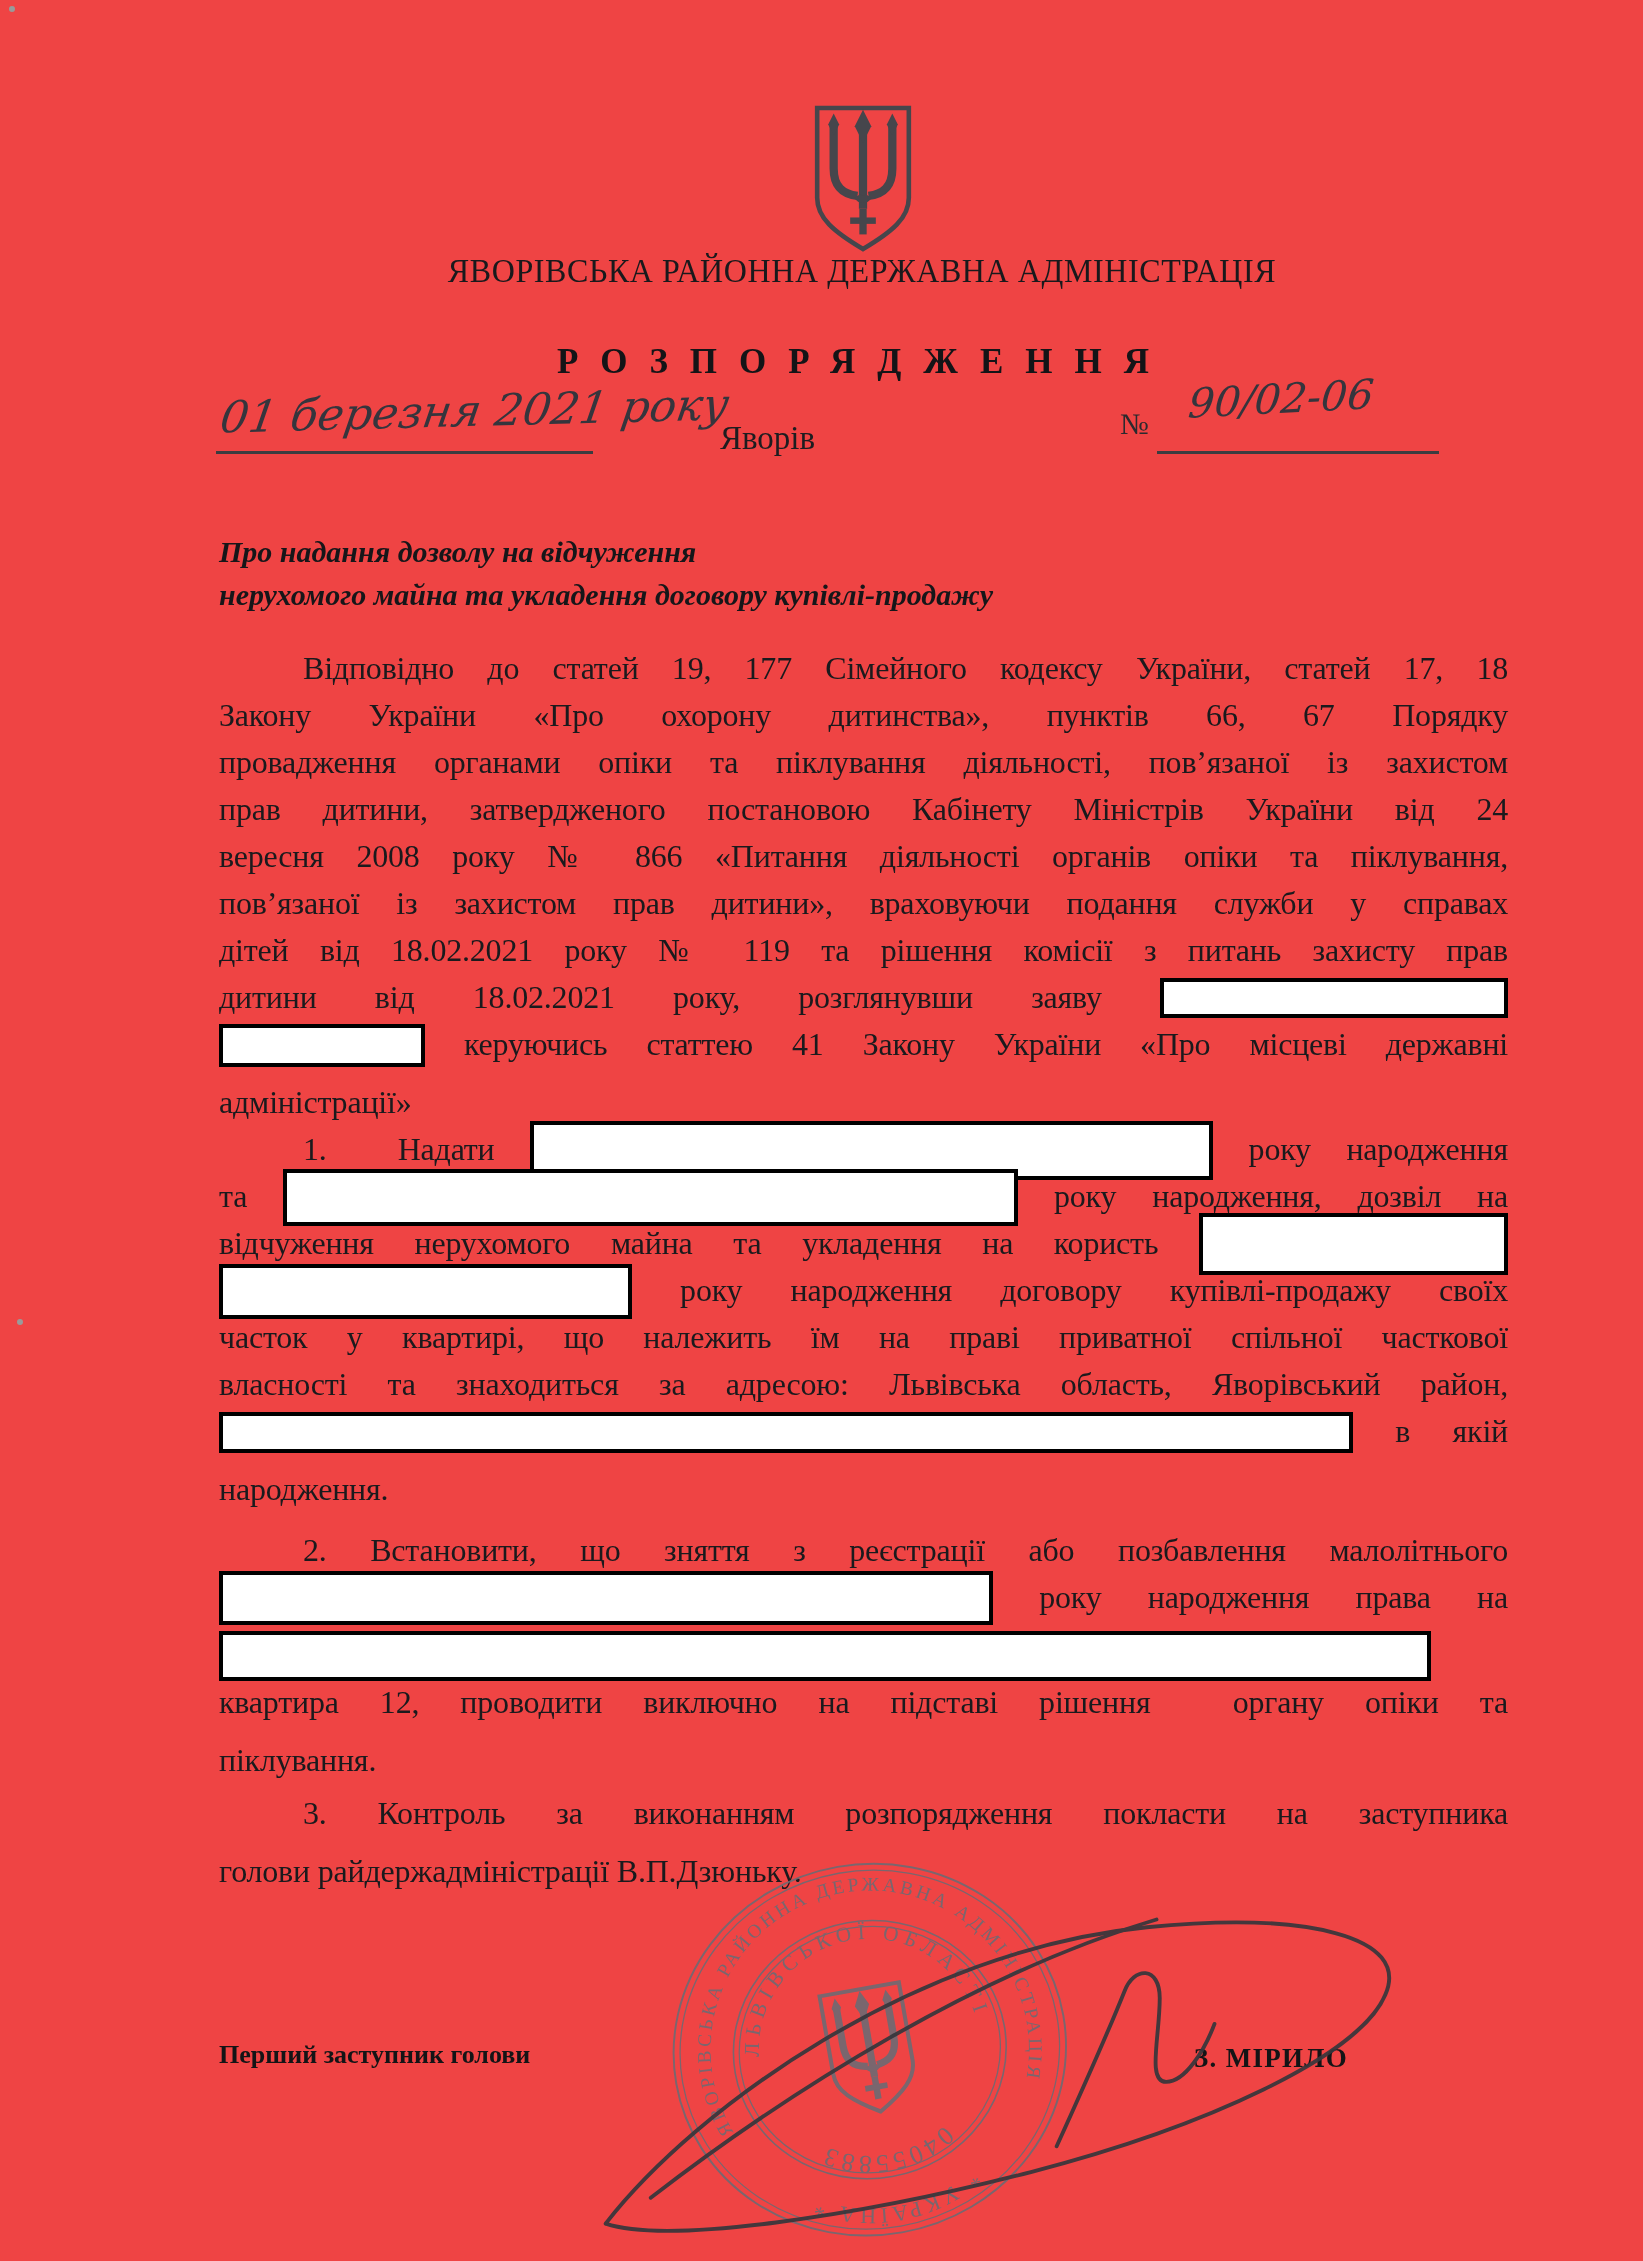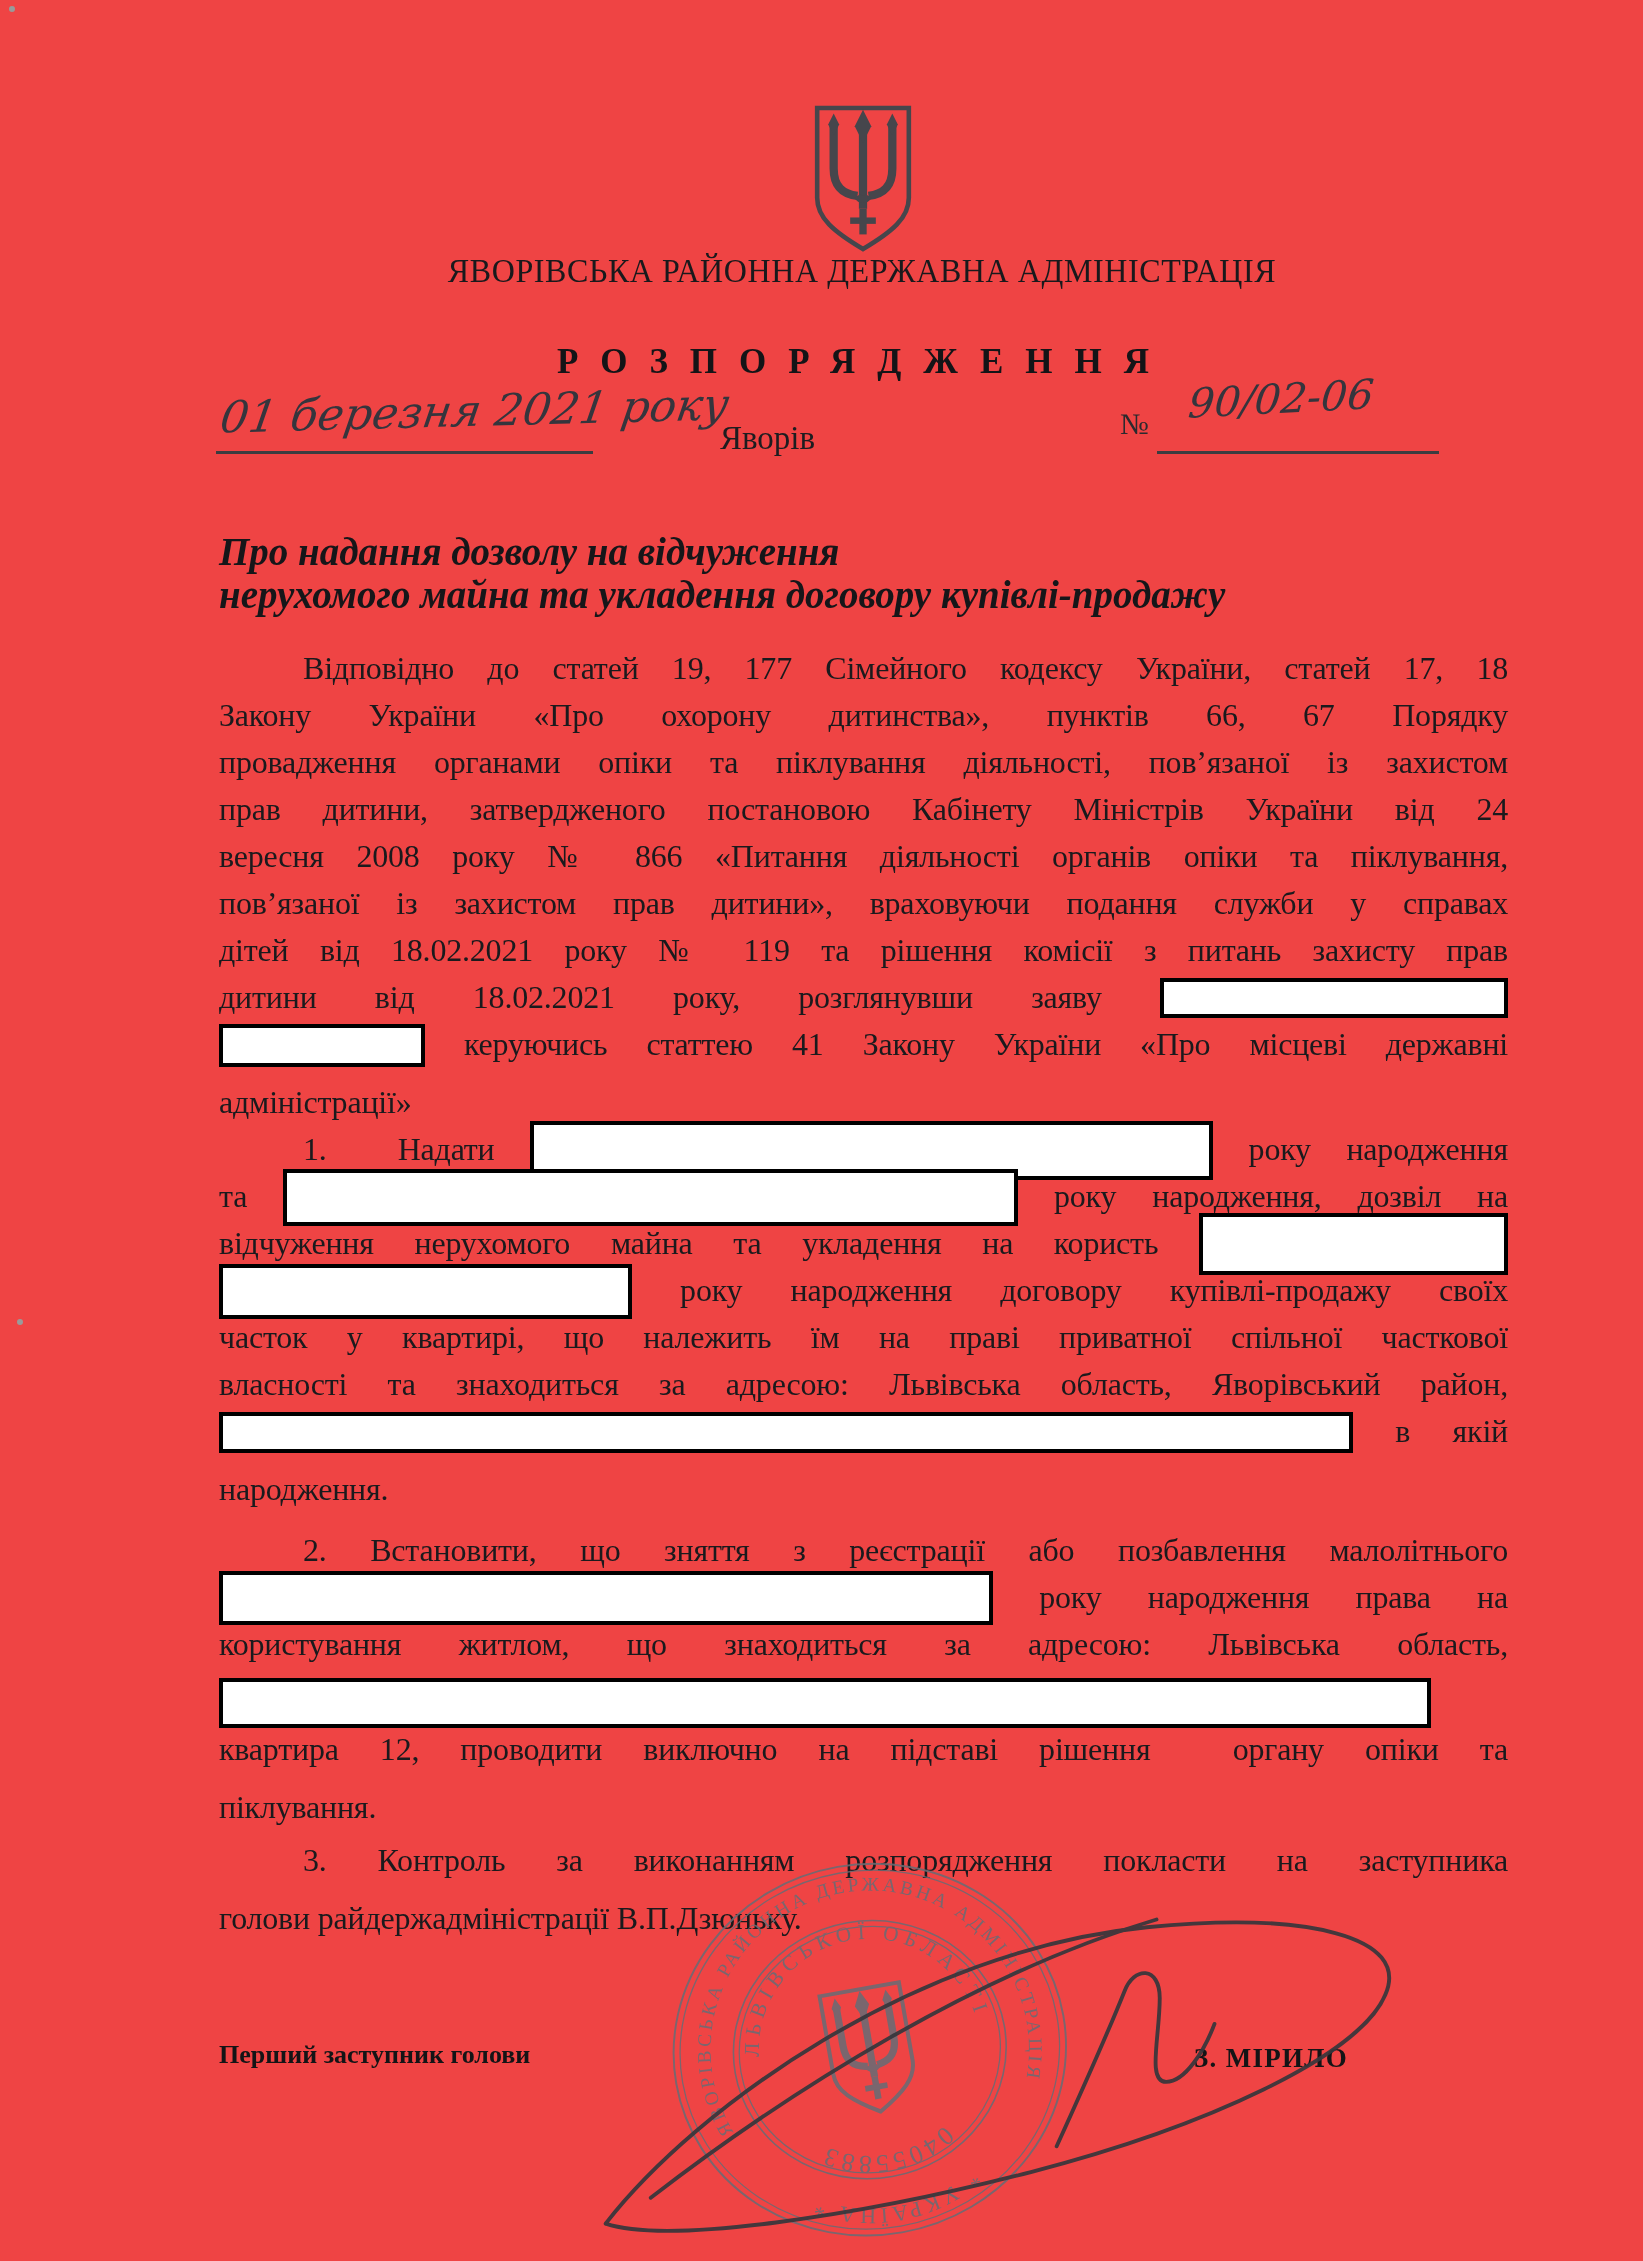--- a/index.html
+++ b/index.html
@@ -27,21 +27,21 @@
   }
   .date-hand{position:absolute; left:222px; top:385px; font-size:44px; transform:skewX(-10deg) rotate(-1.5deg);}
   .date-underline{position:absolute; left:216px; top:451px; width:377px; height:2.6px; background:#3c3c40;}
   .place{position:absolute; left:720px; top:420px; font-size:33px; color:#1d1d20;}
   .num-label{position:absolute; left:1120px; top:407px; font-size:30px; color:#2a2a2e;}
   .num-hand{position:absolute; left:1189px; top:375px; font-size:41px; transform:skewX(-8deg) rotate(-3deg);}
   .num-underline{position:absolute; left:1157px; top:451px; width:282px; height:2.6px; background:#3c3c40;}
   
   .subject{position:absolute; left:219px; top:530px; width:1225px;}
   .subject div{
-    font-weight:700; font-style:italic; font-size:39px; line-height:43px; color:#161619;
+    font-weight:700; font-style:italic; font-size:30px; line-height:43px; color:#161619;
     white-space:nowrap;
   }
   
   .body{position:absolute; left:219px; top:645px; width:1289px;}
   .line{
     line-height:47px; min-height:47px; font-size:32px; letter-spacing:-0.2px;
     text-align:justify; text-align-last:justify; color:#1a1a1d;
   }
   .line.left{text-align:right; text-align-last:left;margin-top:11px;}
   .line.indent{text-indent:84px;}
@@ -120,21 +120,20 @@
       <div class="line"><span>та </span><span class="redact" style="width: 735px; height: 57px;"></span><span> року народження, дозвіл на</span></div>
       <div class="line"><span>відчуження нерухомого майна та укладення на користь </span><span class="redact" style="width: 309px; height: 62px;"></span></div>
       <div class="line"><span class="redact" style="width: 413px; height: 55px;"></span><span> року народження договору купівлі-продажу своїх</span></div>
       <div class="line"><span>часток у квартирі, що належить їм на праві приватної спільної часткової</span></div>
       <div class="line"><span>власності та знаходиться за адресою: Львівська область, Яворівський район,</span></div>
       <div class="line"><span class="redact" style="width: 1134px; height: 41px;"></span><span> в якій</span></div>
       <div class="line left"><span>народження.</span></div>
       <div class="spacer" style="height: 14px;"></div>
       <div class="line indent"><span>2. Встановити, що зняття з реєстрації або позбавлення малолітнього</span></div>
       <div class="line"><span class="redact" style="width: 774px; height: 54px;"></span><span> року народження права на</span></div>
-      <div class="line"><span>користування житлом, що знаходиться за адресою: Львівська область,</span></div>
       <div class="line left"><span class="redact" style="width: 1212px; height: 50px;"></span></div>
       <div class="line"><span>квартира 12, проводити виключно на підставі рішення &nbsp;органу опіки та</span></div>
       <div class="line left"><span>піклування.</span></div>
       <div class="spacer" style="height: 6.4px;"></div>
       <div class="line indent"><span>3. Контроль за виконанням розпорядження покласти на заступника</span></div>
       <div class="line left"><span>голови райдержадміністрації В.П.Дзюньку.</span></div>
     </div>
 
   <div class="footer-title">Перший заступник голови</div>
   <div class="footer-name">З. МІРИЛО</div>

